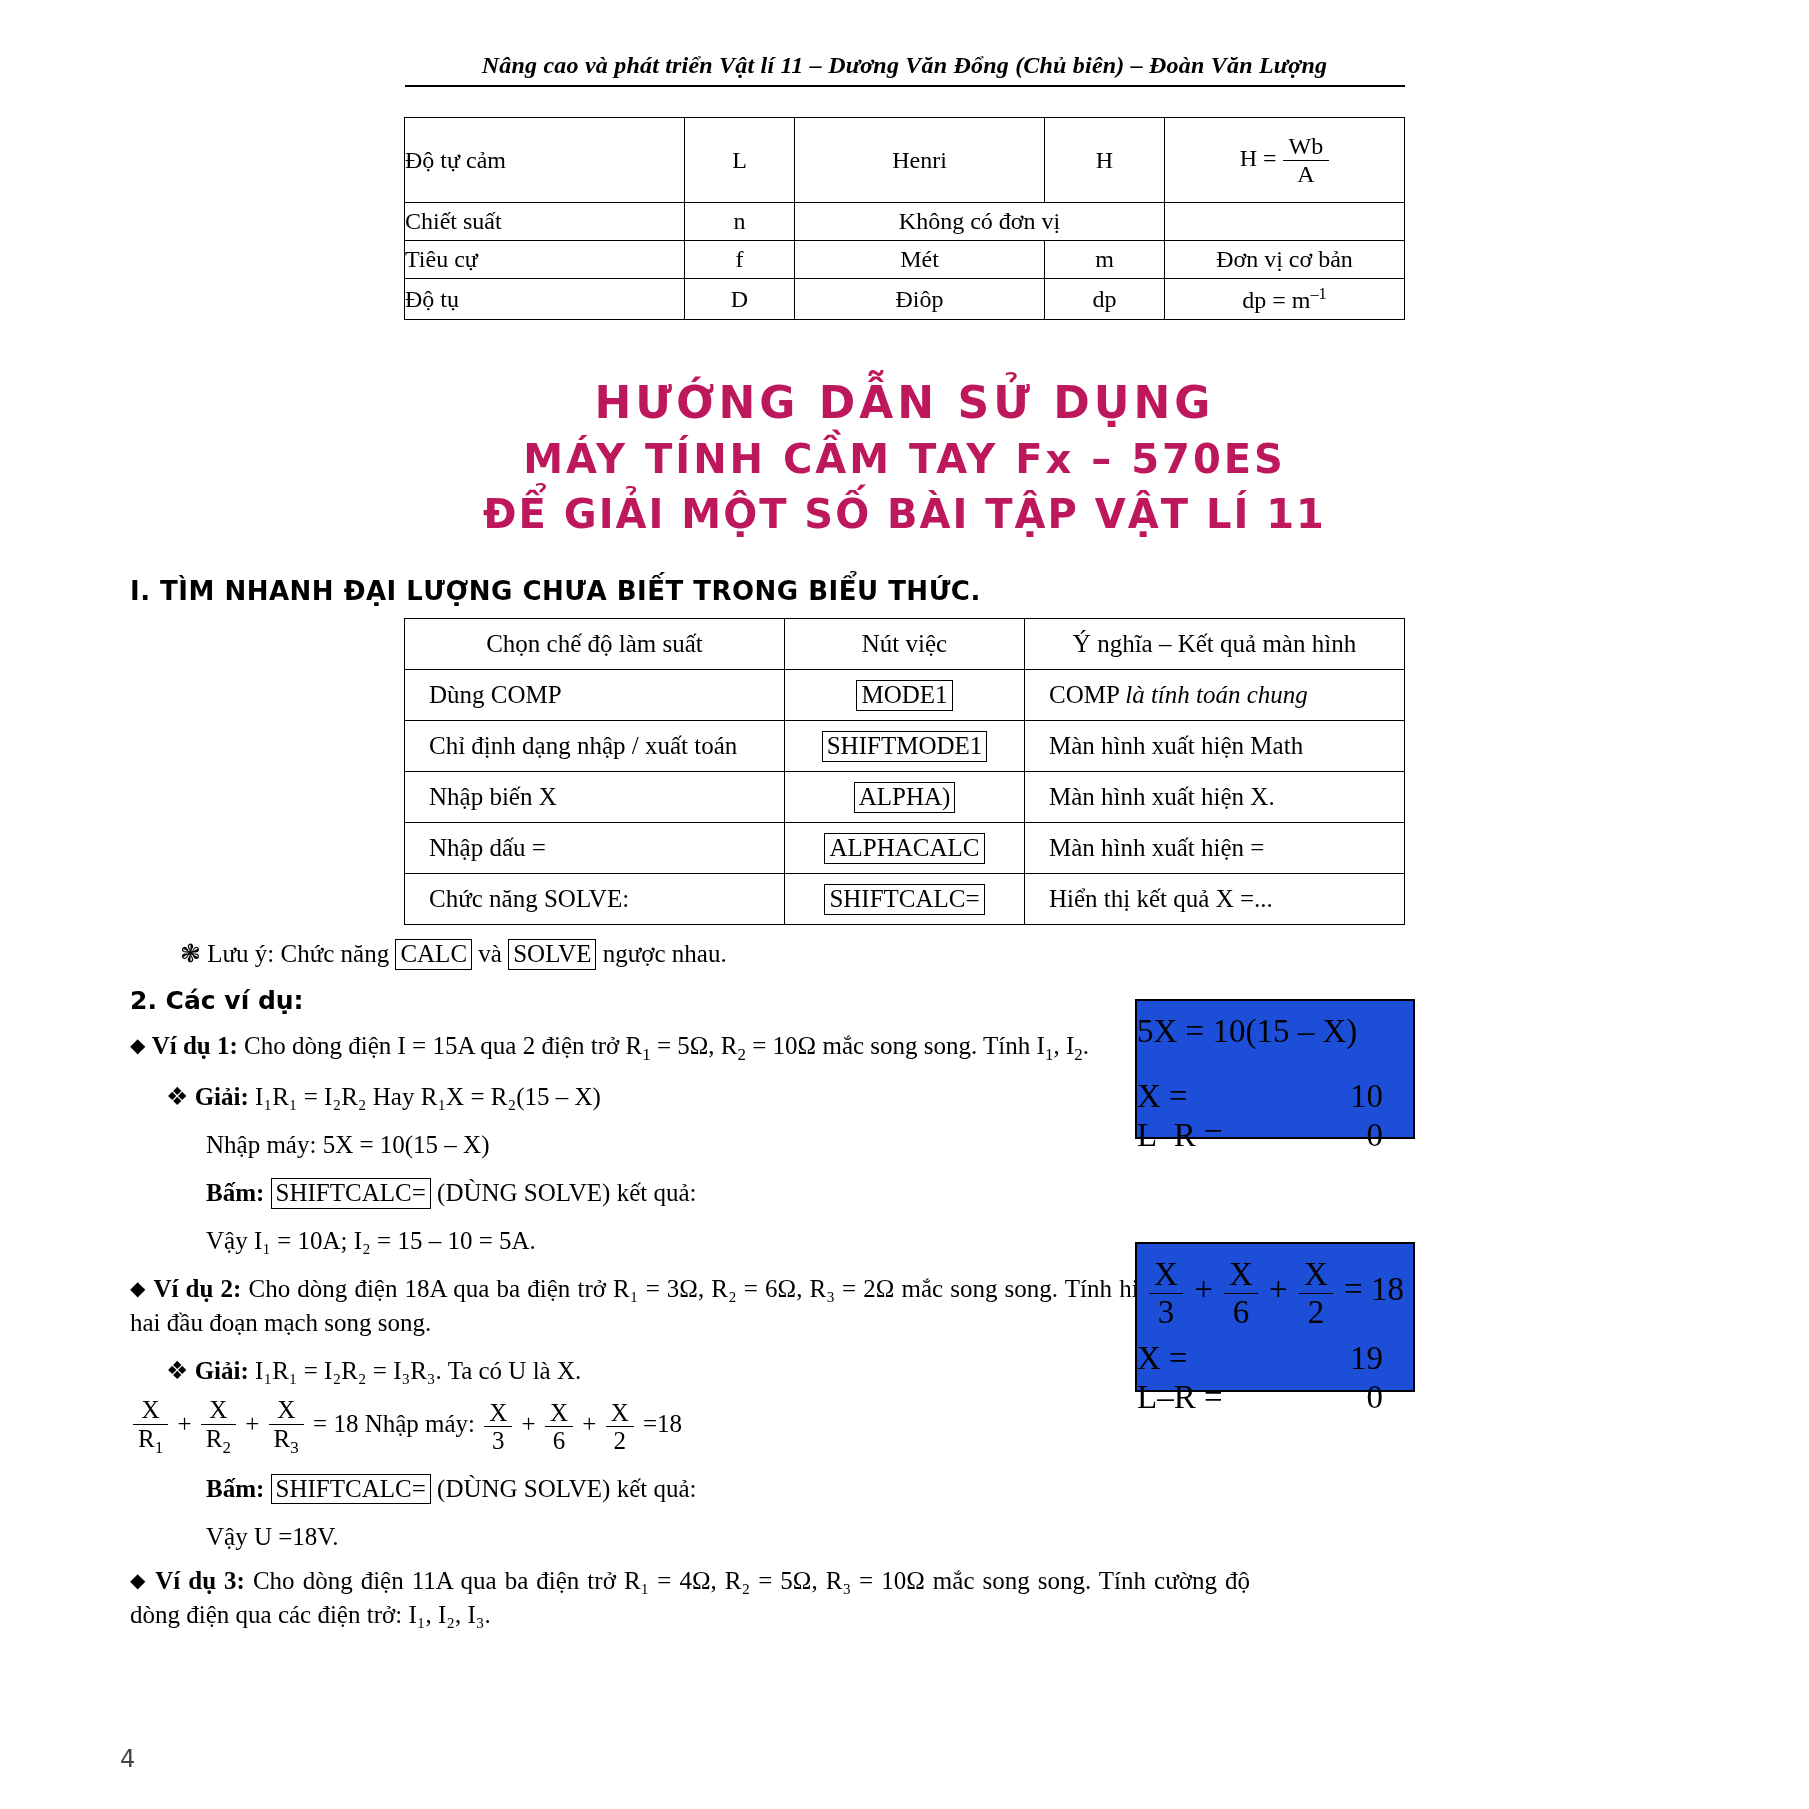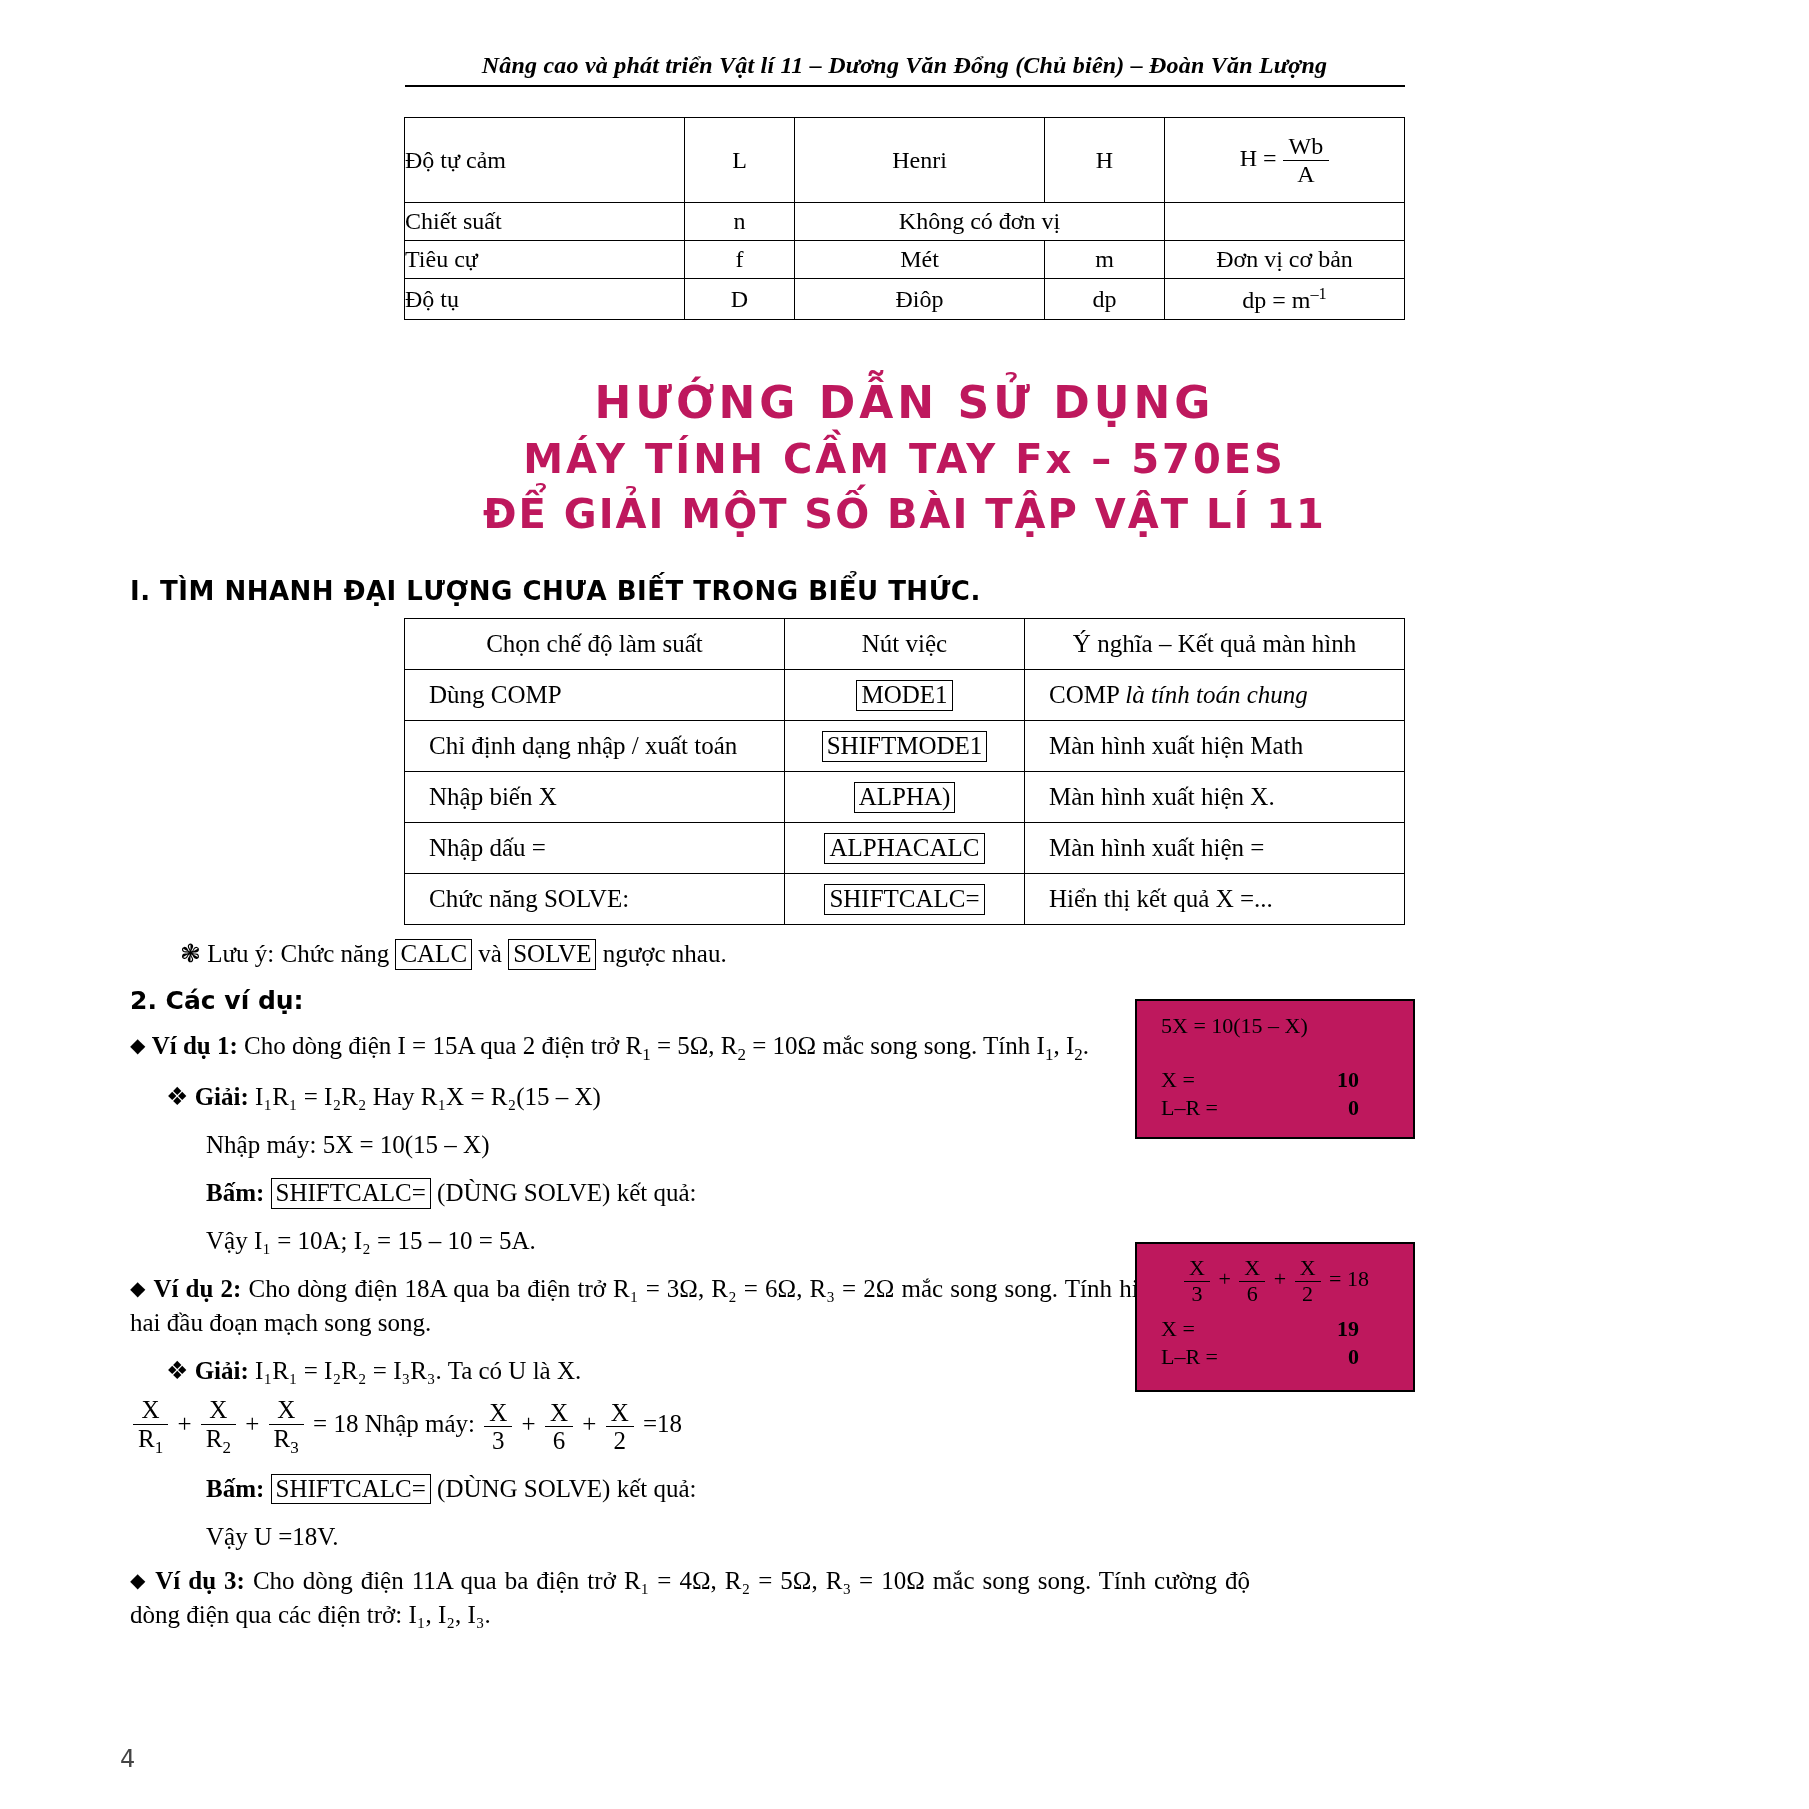--- a/index.html
+++ b/index.html
@@ -139,28 +139,28 @@
   }
   .indent1 { margin-left: 46px; }
   .indent2 { margin-left: 86px; }
   .bullet { font-size: 20px; vertical-align: 2px; }
   .b { font-weight: bold; }
 
   
   .screen {
     position: absolute;
     border: 2px solid #000;
-    background: #be185d;
-    font-size: 22px;
-    padding: 10px 24px;
+    background: #1d4ed8;
+    font-size: 33px;
+    padding: 10px 0;
     box-sizing: border-box;
   }
   .screen .line { margin: 2px 0; }
   .screen .res { display: flex; justify-content: space-between; }
-  .screen .res .val { font-weight: bold; padding-right: 30px; margin-left: 16px; }
+  .screen .res .val { font-weight: normal; padding-right: 30px; margin-left: 16px; }
 
   .wrap {
     position: relative;
   }
   .page-number {
     position: absolute;
     left: 120px;
     bottom: 36px;
     font-size: 24px;
     font-family: "DejaVu Sans", sans-serif;

